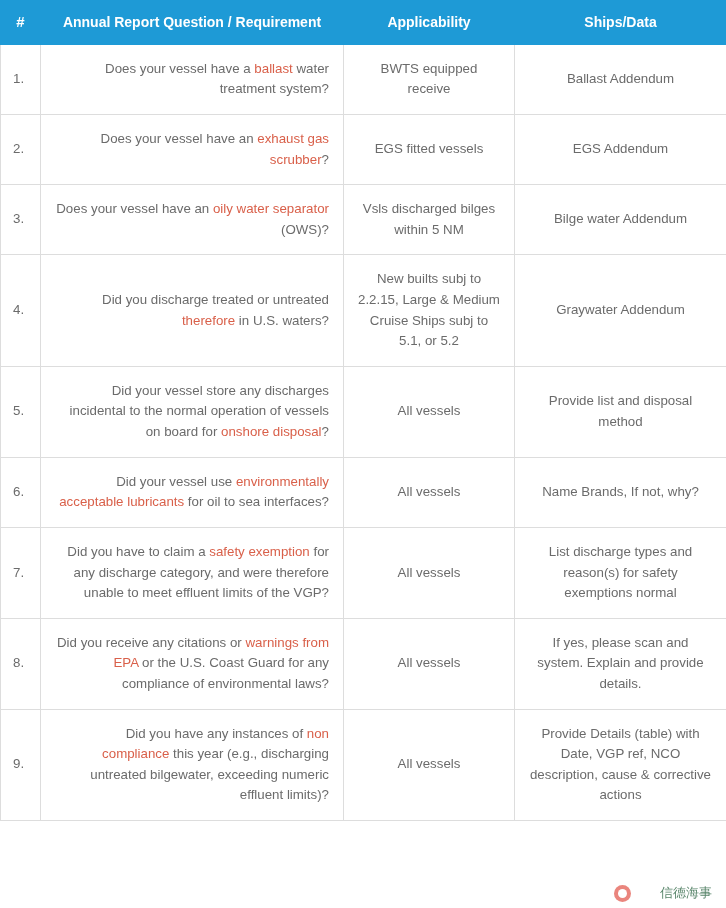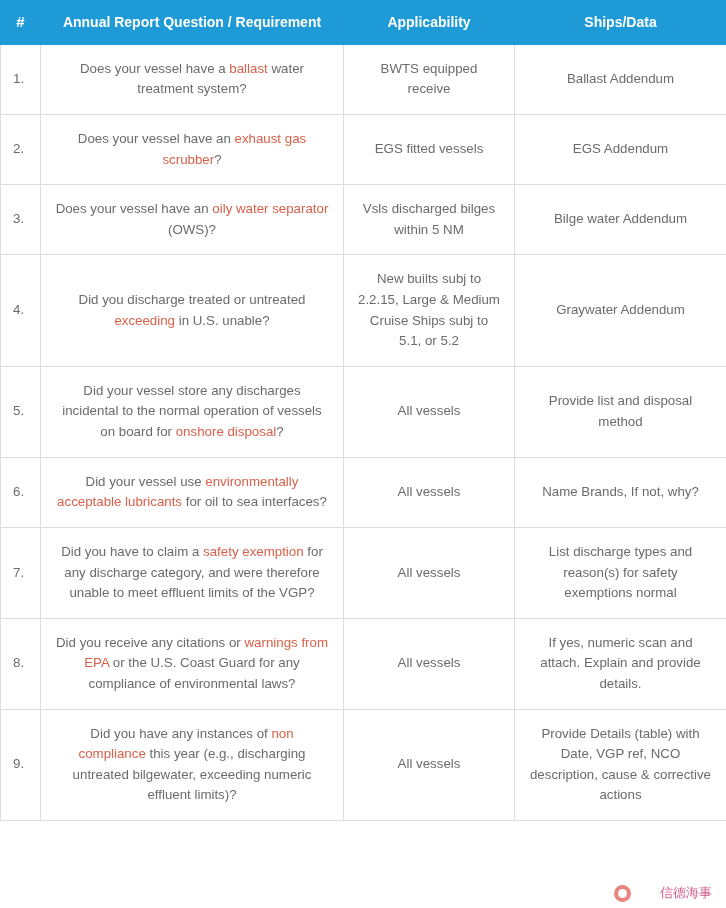--- a/index.html
+++ b/index.html
@@ -46,21 +46,21 @@
     vertical-align: middle;
   }
   tbody td.num {
     text-align: left;
     padding-left: 12px;
     padding-right: 4px;
     color: #6b6b6b;
     font-size: 13.3px;
   }
   tbody td.question {
-    text-align: center;
+    text-align: right;
   }
   tbody td.applicability,
   tbody td.action {
     text-align: center;
   }
   .hl {
     color: #d9604a;
   }
   .watermark {
     position: absolute;
@@ -84,21 +84,21 @@
     position: absolute;
     left: 4px;
     top: 4px;
     width: 9px;
     height: 9px;
     border-radius: 50%;
     background: #ffffff;
   }
   .watermark .wm-text {
     font-size: 13px;
-    color: #be185d;
+    color: #14532d;
     font-family: "DejaVu Sans", sans-serif;
     margin-left: 24px;
   }
   .wrap { position: relative; width: 726px; height: 908px; }
 </style>
 </head>
 <body>
 
 <div class="wrap">
   <table class="report-table">
@@ -130,21 +130,21 @@
           <td class="action">EGS Addendum</td>
         </tr>
         <tr>
           <td class="num">3.</td>
           <td class="question"><span>Does your vessel have an </span><span class="hl">oily water separator</span><span> (OWS)?</span></td>
           <td class="applicability">Vsls discharged bilges within 5 NM</td>
           <td class="action">Bilge water Addendum</td>
         </tr>
         <tr>
           <td class="num">4.</td>
-          <td class="question"><span>Did you discharge treated or untreated </span><span class="hl">exceeding</span><span> in U.S. unable?</span></td>
+          <td class="question"><span>Did you discharge treated or untreated </span><span class="hl">therefore</span><span> in U.S. waters?</span></td>
           <td class="applicability">New builts subj to 2.2.15, Large &amp; Medium Cruise Ships subj to 5.1, or 5.2</td>
           <td class="action">Graywater Addendum</td>
         </tr>
         <tr>
           <td class="num">5.</td>
           <td class="question"><span>Did your vessel store any discharges incidental to the normal operation of vessels on board for </span><span class="hl">onshore disposal</span><span>?</span></td>
           <td class="applicability">All vessels</td>
           <td class="action">Provide list and disposal method</td>
         </tr>
         <tr>
@@ -156,21 +156,21 @@
         <tr>
           <td class="num">7.</td>
           <td class="question"><span>Did you have to claim a </span><span class="hl">safety exemption</span><span> for any discharge category, and were therefore unable to meet effluent limits of the VGP?</span></td>
           <td class="applicability">All vessels</td>
           <td class="action">List discharge types and reason(s) for safety exemptions normal</td>
         </tr>
         <tr>
           <td class="num">8.</td>
           <td class="question"><span>Did you receive any citations or </span><span class="hl">warnings from EPA</span><span> or the U.S. Coast Guard for any compliance of environmental laws?</span></td>
           <td class="applicability">All vessels</td>
-          <td class="action">If yes, numeric scan and attach. Explain and provide details.</td>
+          <td class="action">If yes, please scan and system. Explain and provide details.</td>
         </tr>
         <tr>
           <td class="num">9.</td>
           <td class="question"><span>Did you have any instances of </span><span class="hl">non compliance</span><span> this year (e.g., discharging untreated bilgewater, exceeding numeric effluent limits)?</span></td>
           <td class="applicability">All vessels</td>
           <td class="action">Provide Details (table) with Date, VGP ref, NCO description, cause &amp; corrective actions</td>
         </tr>
       </tbody>
   </table>
 

